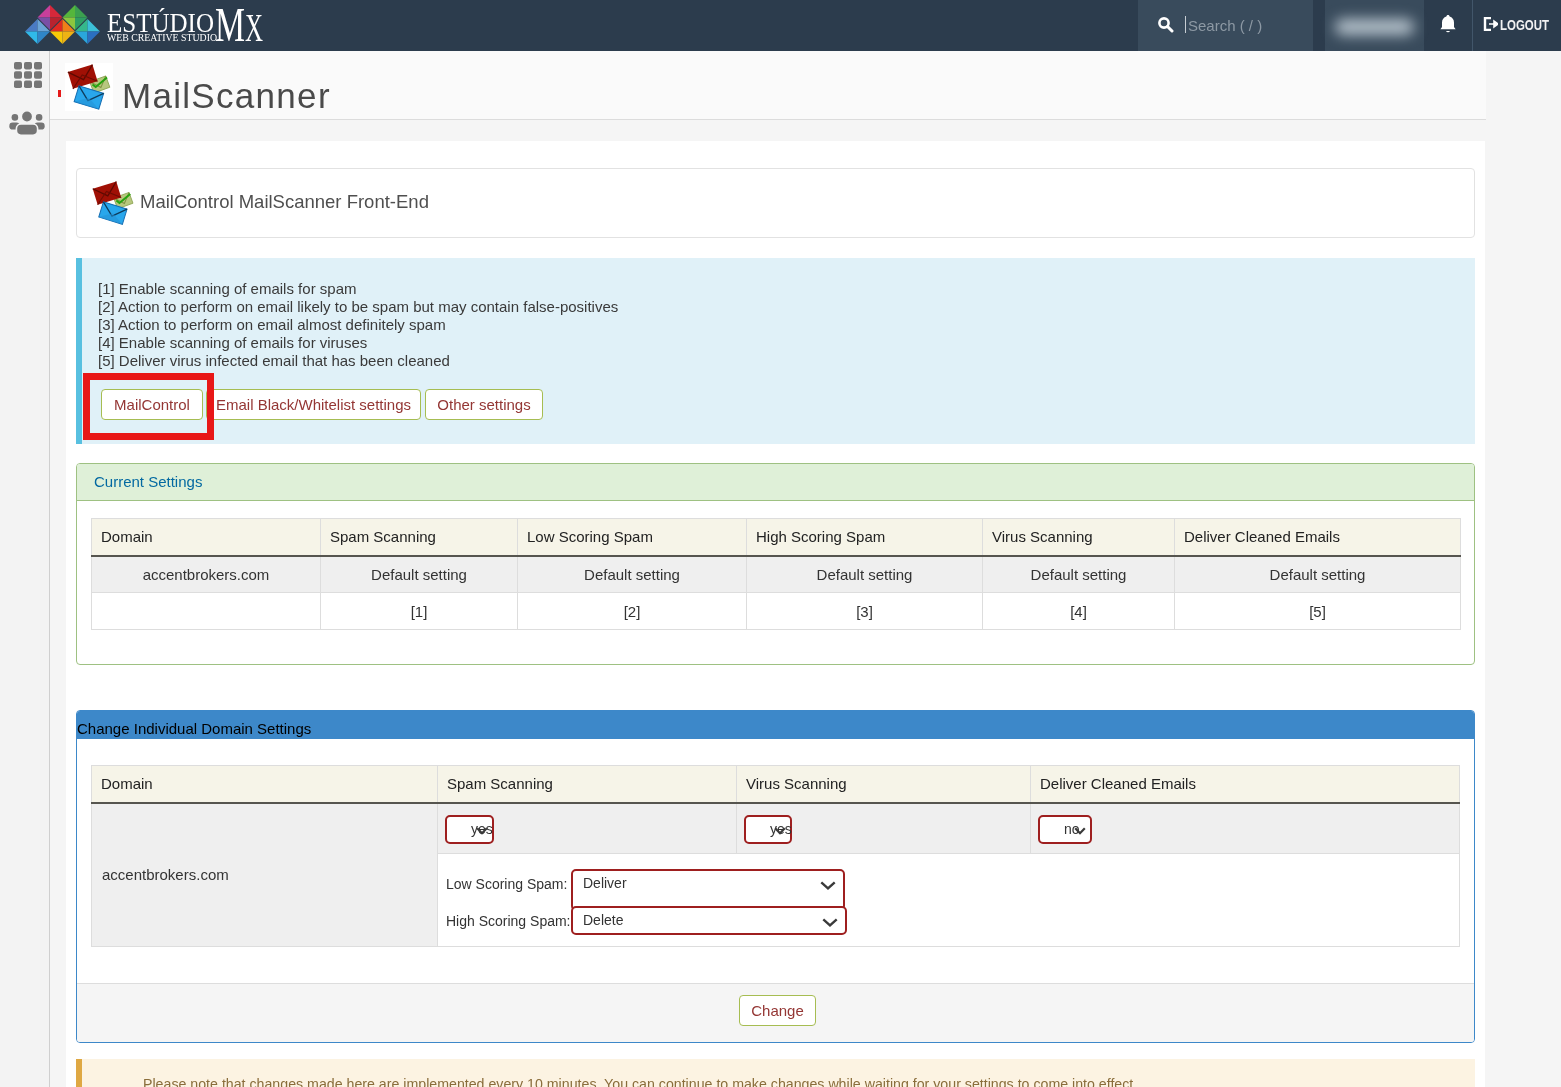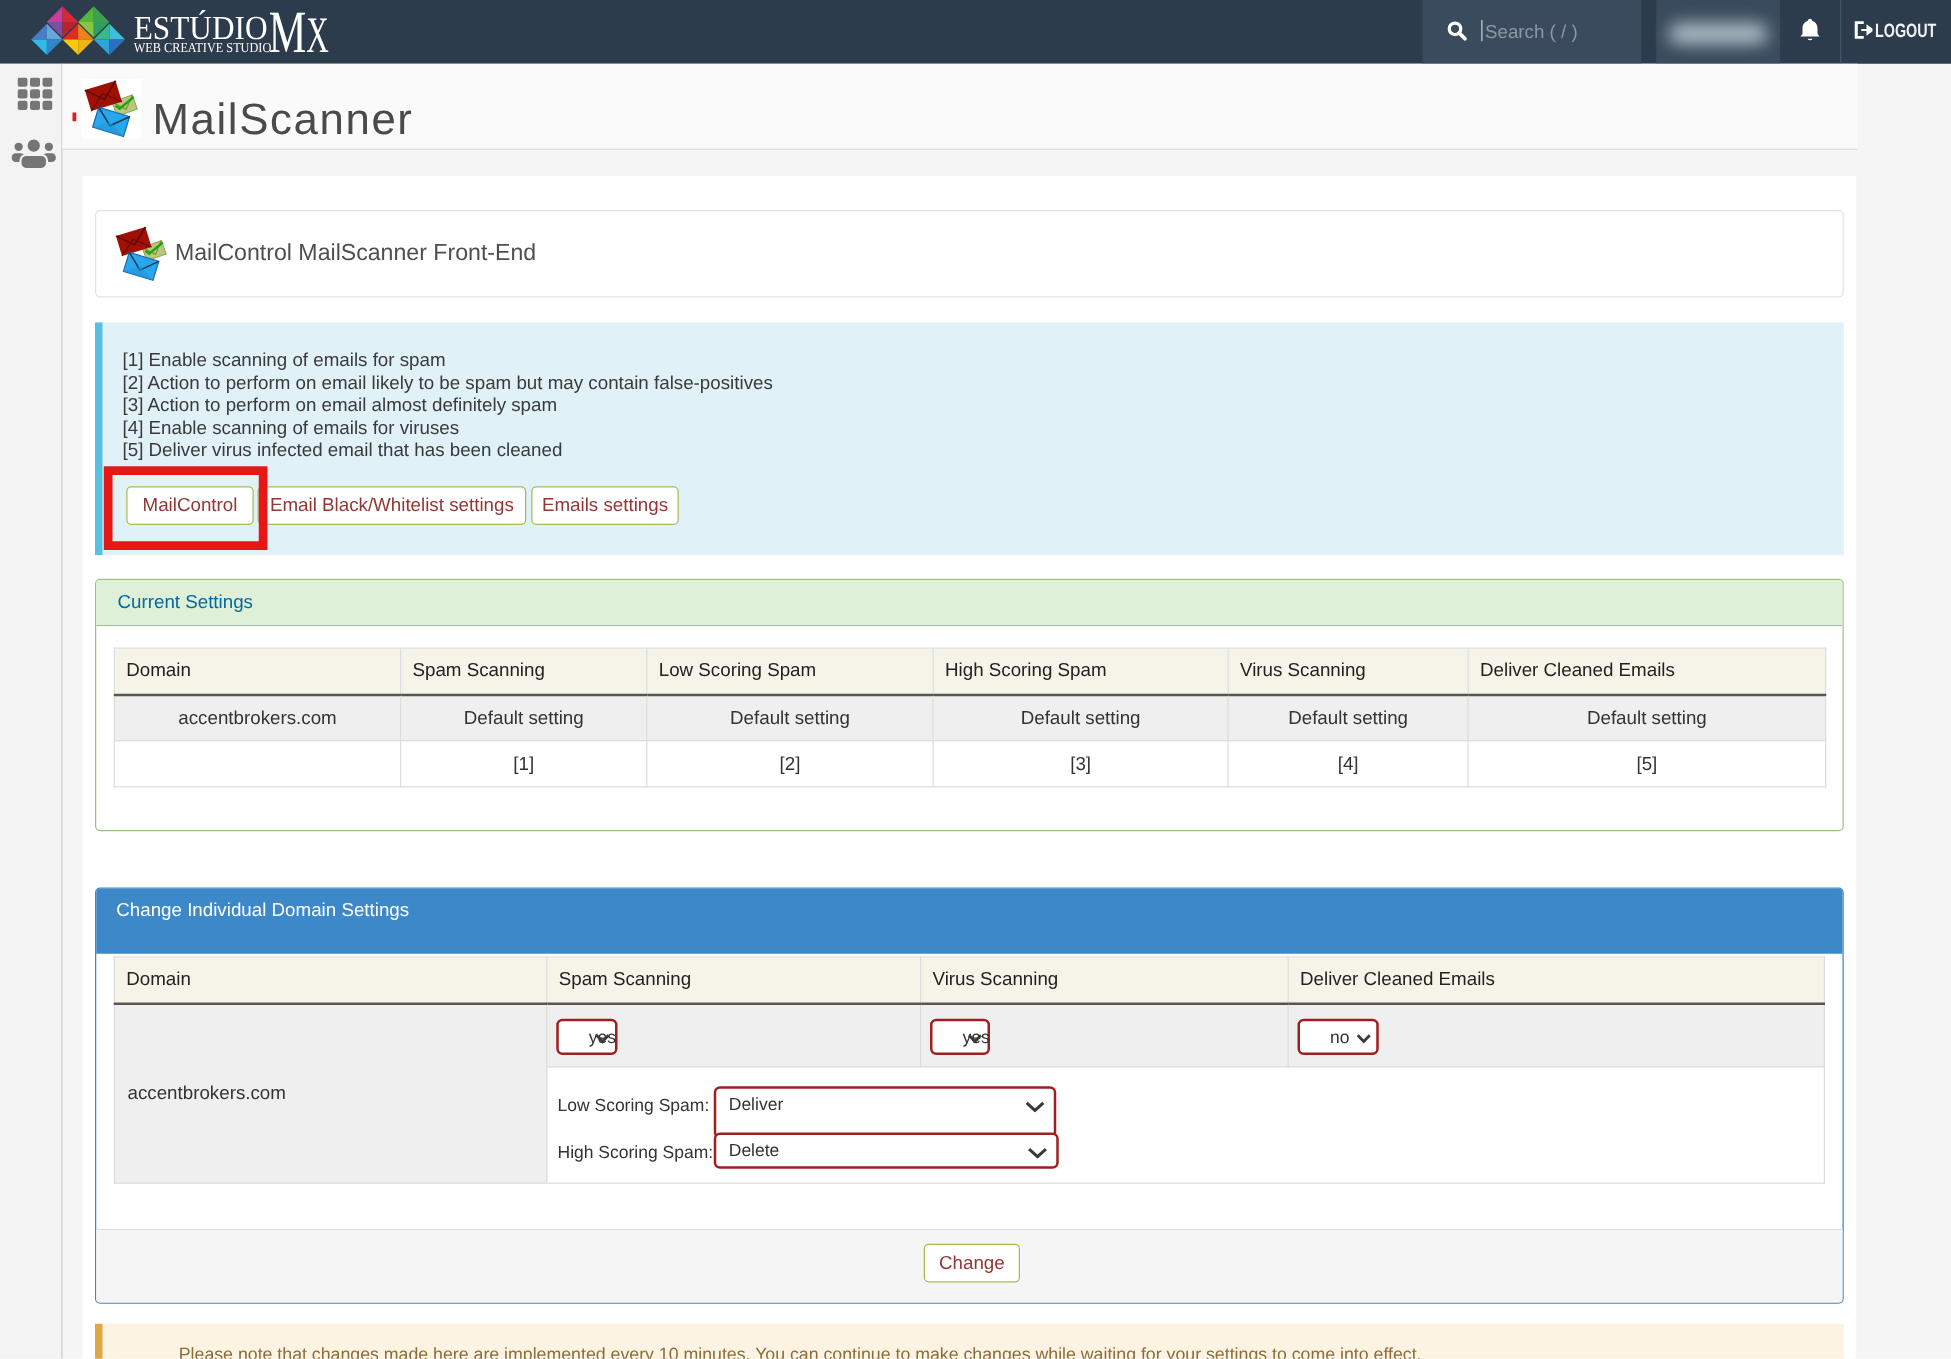--- a/index.html
+++ b/index.html
@@ -28,21 +28,21 @@
 
 #infobox { position:absolute; left:76px; top:258px; width:1399px; height:186px; background:#e0f1f8; border-left:6px solid #58c0e0; }
 #infotext { position:absolute; left:98px; top:280px; font-size:15px; line-height:18px; color:#3a3a3a; }
 .btn { position:absolute; height:31px; background:#fff; border:1px solid #a6bd52; border-radius:4px; color:#943634; font-size:15px; text-align:center; line-height:29px; }
 #redrect { position:absolute; left:83px; top:373px; width:131px; height:67px; border:7px solid #e81717; }
 
 .panel { position:absolute; left:76px; width:1399px; background:#fff; border-radius:4px; }
 #panelA { top:463px; height:202px; border:1px solid #9ec182; }
 #panelA .phead { height:37px; background:#dff0d8; border-bottom:1px solid #9ec182; color:#0369a1; font-size:15px; line-height:36px; padding-left:17px; border-radius:3px 3px 0 0; }
 #panelB { top:710px; height:333px; border:1px solid #3d88c9; }
-#panelB .phead { height:52px; background:#3d88c9; color:#ffffff; font-size:15px; line-height:35px; padding-left:16px; border-radius:3px 3px 0 0; }
+#panelB .phead { height:28px; background:#3d88c9; color:#000000; font-size:15px; line-height:35px; border-radius:3px 3px 0 0; }
 #panelBfoot { position:absolute; left:77px; top:983px; width:1397px; height:59px; background:#f5f5f5; border-top:1px solid #ddd; border-radius:0 0 3px 3px; }
 
 table { border-collapse:collapse; table-layout:fixed; position:absolute; font-size:15px; color:#333; }
 #tableA { left:91px; top:518px; width:1369px; }
 #tableB { left:91px; top:765px; width:1368px; }
 th { background:#f6f4e8; border:1px solid #ddd; border-bottom:2px solid #56554f; font-weight:400; color:#222; text-align:left; padding-left:9px; font-size:15px; height:37px; }
 td { border:1px solid #ddd; text-align:center; height:37px; }
 .zebra { background:#efefef; }
 
 .sel { position:absolute; background:#fff; border:2px solid #9e1f1f; border-radius:5px; color:#333; font-size:14px; height:29px; line-height:25px; padding-left:24px; text-align:left; }
@@ -172,21 +172,21 @@
 <div id="cstitle">MailControl MailScanner Front-End</div>
 
 <svg class="abs" style="left:90px;top:180px;" width="46" height="46" viewBox="0 0 48 48">
     <use href="#mailicon"></use>
   </svg>
 
 <div id="infobox"></div>
 <div id="infotext">[1] Enable scanning of emails for spam<br>[2] Action to perform on email likely to be spam but may contain false-positives<br>[3] Action to perform on email almost definitely spam<br>[4] Enable scanning of emails for viruses<br>[5] Deliver virus infected email that has been cleaned</div>
 <div class="btn" style="left:101px;top:389px;width:102px;">MailControl</div>
 <div class="btn" style="left:206px;top:389px;width:215px;">Email Black/Whitelist settings</div>
-<div class="btn" style="left:425px;top:389px;width:118px;">Emails settings</div>
+<div class="btn" style="left:425px;top:389px;width:118px;">Other settings</div>
 <div id="redrect"></div>
 
 <div class="panel" id="panelA">
     <div class="phead">Current Settings</div>
   </div>
 <table id="tableA">
   <colgroup>
       <col style="width:229px">
       <col style="width:197px">
       <col style="width:229px">
@@ -250,21 +250,21 @@
     <td colspan="3" style="height:93px;background:#fff;"></td>
   </tr>
 </tbody>
   </table>
 <span class="sel" style="left:445px;top:815px;width:49px;">yes<svg class="cv" style="right:4px;" width="12" height="8" viewBox="0 0 12 8">
       <polyline points="1.2,1.2 6,6.2 10.8,1.2" fill="none" stroke="#3a3a3a" stroke-width="2.2"></polyline>
     </svg></span>
 <span class="sel" style="left:744px;top:815px;width:48px;">yes<svg class="cv" style="right:4px;" width="12" height="8" viewBox="0 0 12 8">
       <polyline points="1.2,1.2 6,6.2 10.8,1.2" fill="none" stroke="#3a3a3a" stroke-width="2.2"></polyline>
     </svg></span>
-<span class="sel" style="left:1038px;top:815px;width:65px;">no<svg class="cv" style="right:4px;" width="12" height="8" viewBox="0 0 12 8">
+<span class="sel" style="left:1038px;top:815px;width:54px;">no<svg class="cv" style="right:4px;" width="12" height="8" viewBox="0 0 12 8">
       <polyline points="1.2,1.2 6,6.2 10.8,1.2" fill="none" stroke="#3a3a3a" stroke-width="2.2"></polyline>
     </svg></span>
 <div class="abs" style="left:446px;top:876px;font-size:14px;color:#333;">Low Scoring Spam:</div>
 <span class="sel" style="left:571px;top:869px;width:274px;height:42px;padding-left:10px;">Deliver<svg class="cv" style="right:7px;" width="16" height="9" viewBox="0 0 16 9">
       <polyline points="1.3,1.3 8,7.3 14.7,1.3" fill="none" stroke="#3a3a3a" stroke-width="2.4"></polyline>
     </svg></span>
 <div class="abs" style="left:446px;top:913px;font-size:14px;color:#333;">High Scoring Spam:</div>
 <span class="sel" style="left:571px;top:906px;width:276px;height:29px;padding-left:10px;">Delete<svg class="cv" style="right:7px;" width="16" height="9" viewBox="0 0 16 9">
       <polyline points="1.3,1.3 8,7.3 14.7,1.3" fill="none" stroke="#3a3a3a" stroke-width="2.4"></polyline>
     </svg></span>

